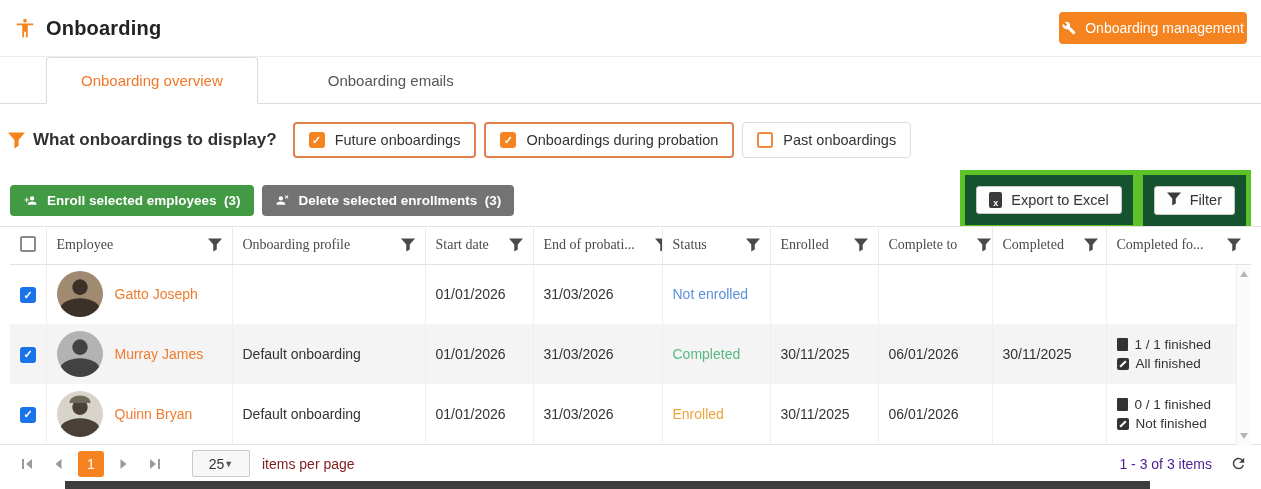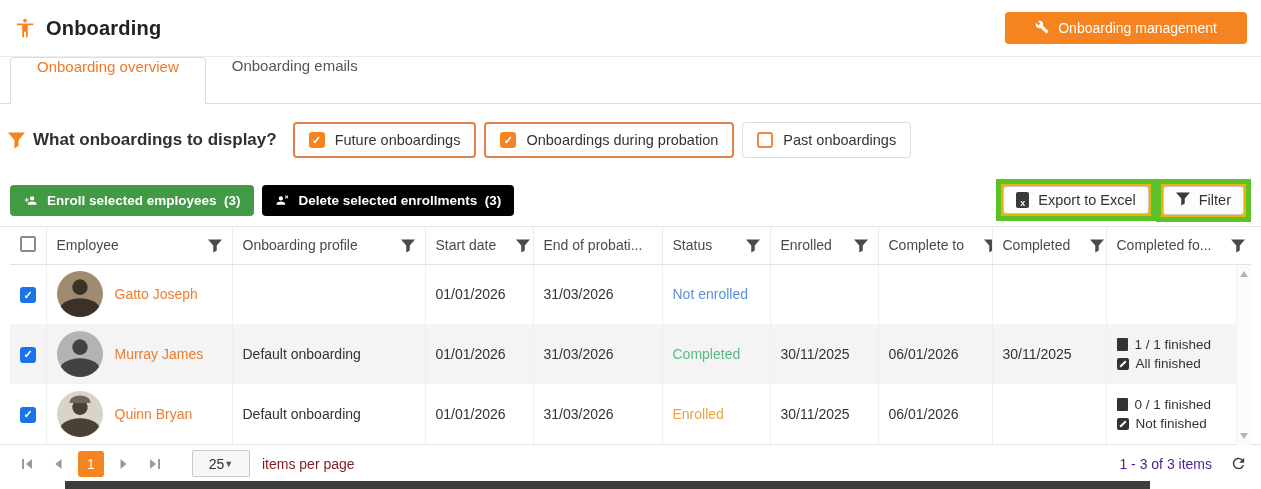--- a/index.html
+++ b/index.html
@@ -7,30 +7,30 @@
     font-family: "Liberation Sans", sans-serif; color: #333; }
   .page { position: relative; width: 1261px; height: 489px; }
 
   
   .header { height: 57px; display: flex; align-items: center; padding: 0 14px;
     border-bottom: 1px solid #ececec; }
   .header .app-icon { width: 22px; height: 22px; margin-right: 10px; }
   .header .app-icon svg { width: 22px; height: 22px; fill: #f5831f; }
   .page-title { font-size: 20px; font-weight: 700; color: #222; letter-spacing: .2px; }
   .header-spacer { flex: 1; }
-  .mgmt-btn { display: flex; align-items: flex-start; gap: 9px; background: #f5831f;
-    color: #fff; border: none; border-radius: 4px; padding: 8px 30px; font-size: 14px;
+  .mgmt-btn { display: flex; align-items: center; gap: 9px; background: #f5831f;
+    color: #fff; border: none; border-radius: 4px; padding: 8px 3px; font-size: 14px;
     font-family: inherit; cursor: pointer; }
   .mgmt-btn svg { width: 14px; height: 14px; fill: #fff; }
 
   
   .tabs { height: 47px; display: flex; align-items: stretch; padding-left: 10px;
     border-bottom: 1px solid #dcdcdc; }
-  .tab { display: flex; align-items: flex-start; padding: 0 26px; font-size: 15px;
-    color: #565656; cursor: pointer; }
+  .tab { display: flex; align-items: center; padding: 0 34px; font-size: 15px;
+    color: #565656; cursor: pointer; margin-left: 36px; }
   .tab.active { border: 1px solid #dcdcdc; border-bottom: 1px solid #fff;
     margin-bottom: -1px; border-radius: 4px 4px 0 0; color: #f0782a; background: #fff; }
 
   
   .filter-bar { margin-top: 18px; padding: 0 8px; display: flex; align-items: center; height: 36px; }
   .filter-bar .funnel { width: 17px; height: 17px; margin-right: 8px; }
   .filter-bar .funnel svg { fill: #f5831f; width: 17px; height: 17px; }
   .filter-question { font-size: 17px; font-weight: 700; color: #303030; margin-right: 16px; }
   .chip { display: inline-flex; align-items: center; gap: 10px; height: 36px;
     padding: 0 14px; border-radius: 4px; margin-right: 8px; background: #fff;
@@ -44,40 +44,40 @@
   .cbx.blue-checked { background: #1a73e8; color: #fff; font-size: 11px; font-weight: 700; }
   .cbx.gray-empty { background: #fff; border: 2px solid #8a8a8a; border-radius: 2px; }
 
   
   .toolbar { margin-top: 26px; padding: 0 10px; display: flex; align-items: center; height: 32px; }
   .action-btn { display: flex; align-items: center; gap: 9px; border: none; border-radius: 4px;
     color: #fff; font-size: 13.5px; font-weight: 700; padding: 8px 13px; margin-right: 8px;
     font-family: inherit; cursor: pointer; }
   .action-btn svg { width: 15px; height: 13px; fill: #fff; }
   .btn-green { background: #429a44; }
-  .btn-red { background: #000000; }
+  .btn-red { background: #737373; }
   .toolbar-spacer { flex: 1; }
-  .hl-wrap { border: 5px solid #5cc227; padding: 2px; background: #eab308; display: inline-block; }
+  .hl-wrap { border: 5px solid #5cc227; padding: 11px; background: #14532d; display: inline-block; }
   .hl-wrap + .hl-wrap { margin-left: 0px; }
   .flat-btn { display: flex; align-items: center; gap: 9px; background: #fdfdfd;
     border: 1px solid #c8c8c8; border-radius: 3px; color: #333; font-size: 14.5px;
     padding: 5px 12px; font-family: inherit; cursor: pointer; }
   .flat-btn .funnel-dark svg { width: 14px; height: 14px; fill: #3a3a3a; }
   .xls-icon { width: 13px; height: 16px; background: #3a3a3a; border-radius: 2px;
     position: relative; }
   .xls-icon::after { content: "x"; position: absolute; left: 0; right: 0; bottom: 0px;
     text-align: center; color: #fff; font-size: 9px; font-weight: 700; }
 
   
   .grid-wrap { margin-top: 10px; position: relative; border-top: 1px solid #e3e3e3; }
   table.grid { width: 1241px; margin: 0 10px; border-collapse: collapse; table-layout: fixed; }
   .grid th { height: 37px; font-weight: 400; font-size: 14px; color: #4a4a4a;
     text-align: left; padding: 0 10px; border-bottom: 1px solid #e3e3e3;
     border-right: 1px solid #ececec; background: #fff; white-space: nowrap; overflow: hidden; }
-  .grid th .th-inner { display: flex; align-items: flex-end; justify-content: space-between; gap: 20px; }
+  .grid th .th-inner { display: flex; align-items: center; justify-content: space-between; gap: 20px; font-family: Liberation Serif, serif; }
   .grid th svg.f { width: 14px; height: 14px; fill: #4a4a4a; flex: 0 0 auto; cursor: pointer; }
   .grid td { height: 60px; font-size: 14px; color: #333; padding: 0 10px;
     border-right: 1px solid #efefef; white-space: nowrap; overflow: hidden; }
   .grid tr.alt td { background: #f4f4f4; }
   .emp-cell { display: flex; align-items: center; gap: 12px; }
   .avatar { width: 46px; height: 46px; border-radius: 50%; overflow: hidden; flex: 0 0 auto; }
   .avatar svg { width: 46px; height: 46px; display: block; }
   .emp-name { color: #ee7c2e; cursor: pointer; }
   .docs-line { display: flex; align-items: center; gap: 7px; line-height: 19px; font-size: 13.5px; }
   .doc-ic { width: 11px; height: 13px; background: #333; border-radius: 1px; flex: 0 0 auto; }

